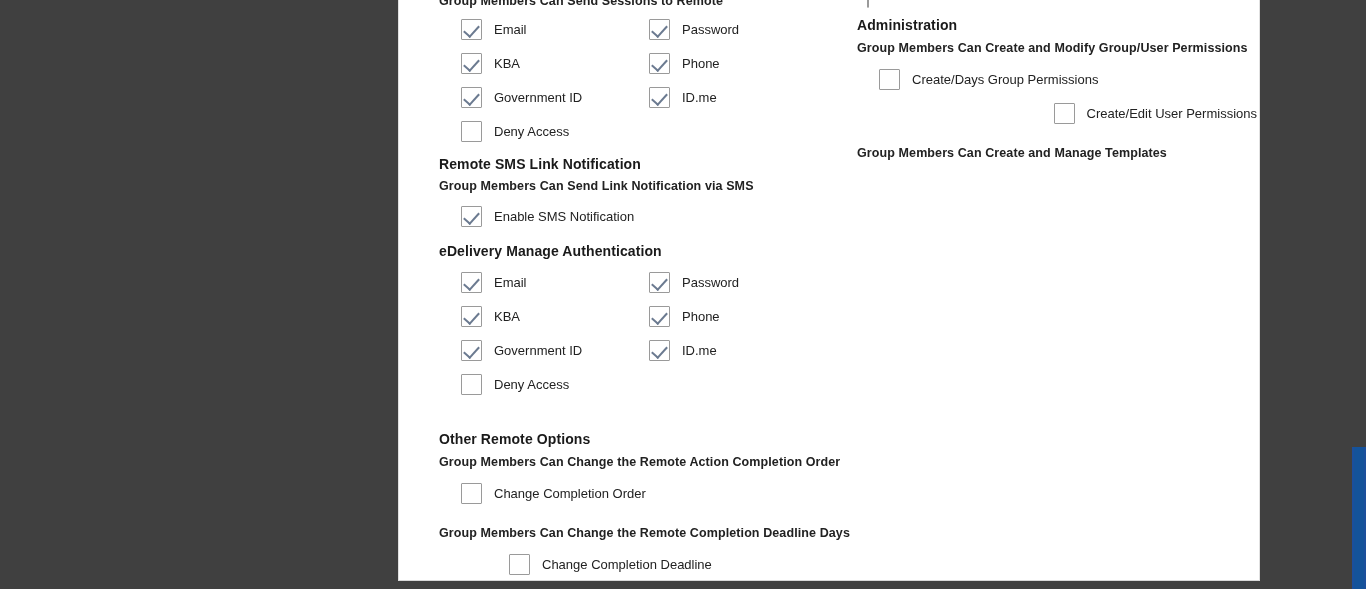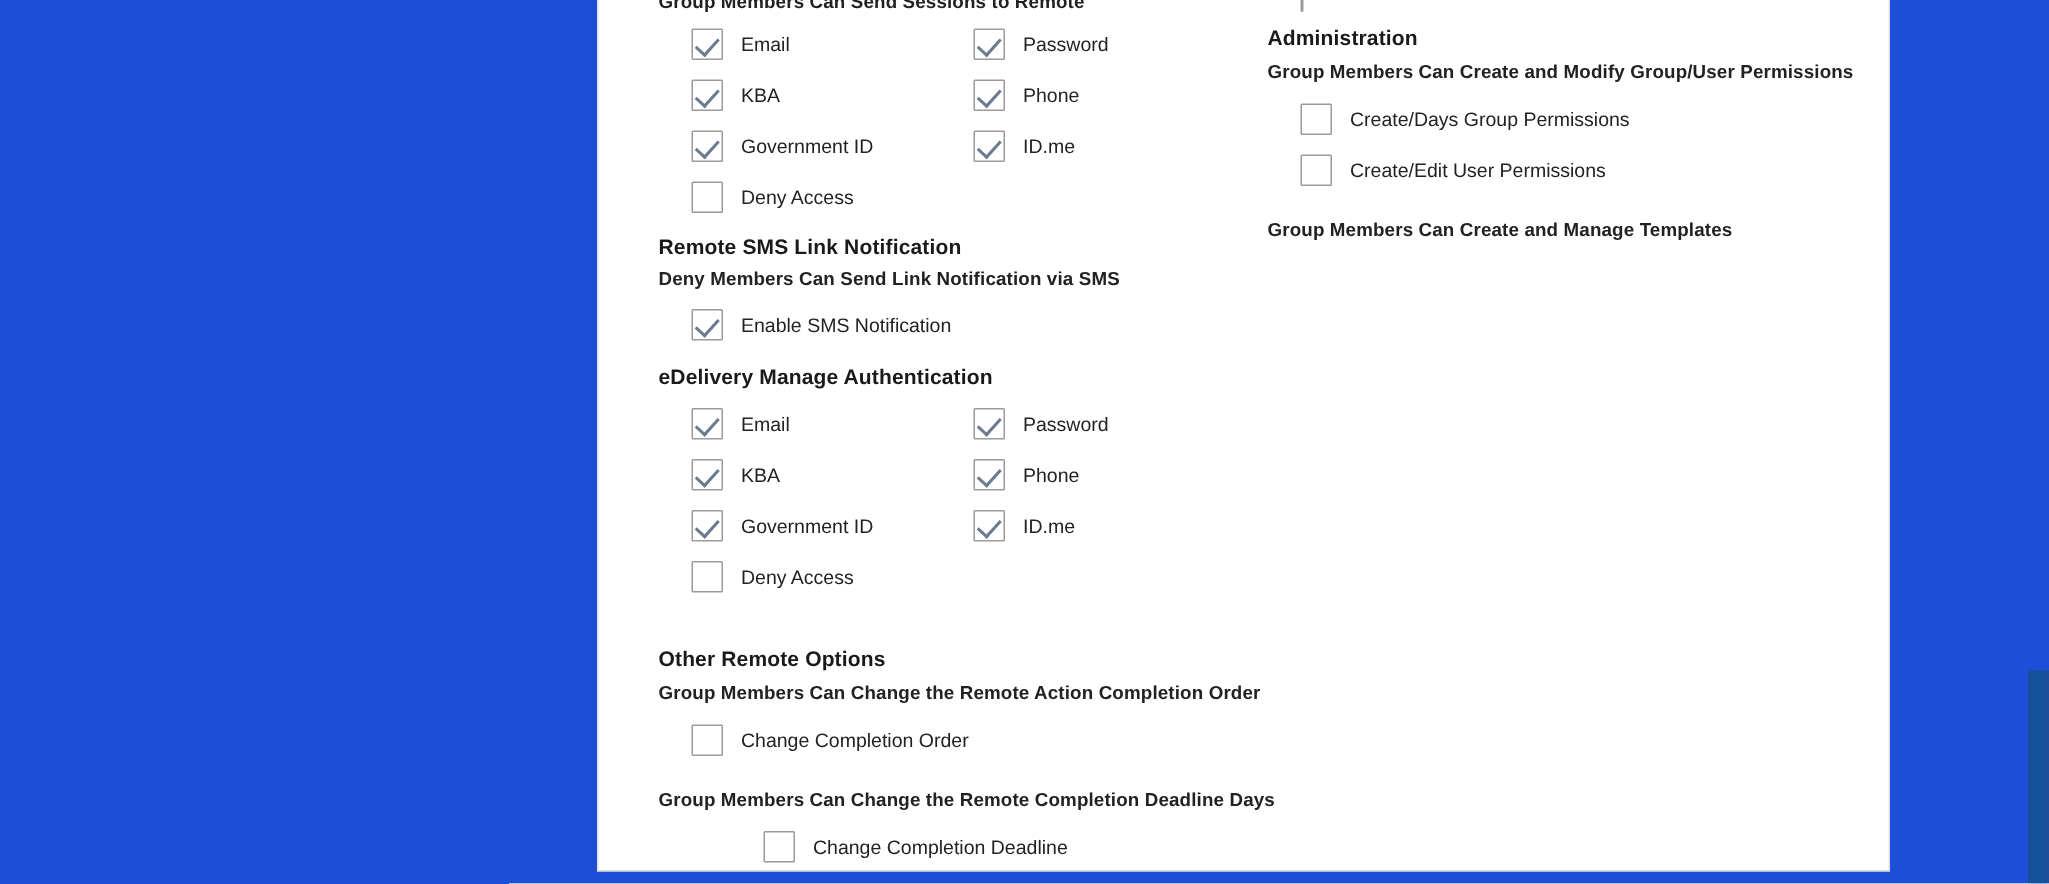--- a/index.html
+++ b/index.html
@@ -6,21 +6,21 @@
     margin: 0;
     padding: 0;
     background: #f2f2f2;
     font-family: "Liberation Sans", sans-serif;
   }
   #screen {
     position: relative;
     width: 1366px;
     height: 589px;
     overflow: hidden;
-    background: #1d4ed8;
+    background: #404040;
   }
   
   .panel {
     position: absolute;
     left: 398px;
     top: 0;
     width: 862px;
     height: 581px;
     background: #ffffff;
     border-left: 1px solid #e0e0e0;
@@ -171,21 +171,21 @@
                 <span class="checkbox"></span>
                 <span class="cb-label">Deny Access</span>
               </div>
             </div>
           </div>
         </div>
       </div>
 
       <div style="position:absolute; left:0; top:156px; width:400px;">
         <div class="section-title">Remote SMS Link Notification</div>
-        <div class="sub-title" style="margin-top:7px;">Deny Members Can Send Link Notification via SMS</div>
+        <div class="sub-title" style="margin-top:7px;">Group Members Can Send Link Notification via SMS</div>
         <div style="margin-top:8px; margin-left:22px;">
           <div class="cb-row">
             <span class="checkbox checked"></span>
             <span class="cb-label">Enable SMS Notification</span>
           </div>
         </div>
       </div>
 
       <div style="position:absolute; left:0; top:243px; width:400px;">
         <div class="section-title">eDelivery Manage Authentication</div>
@@ -262,29 +262,29 @@
       </div>
 
     </div>
 
     <div class="col-right">
 
       <div style="position:absolute; left:22px; top:-10px;">
         <span class="checkbox"></span>
       </div>
 
-      <div style="position:absolute; left:0; top:17px; width:400px;">
+      <div style="position:absolute; left:12px; top:17px; width:400px;">
         <div class="section-title">Administration</div>
         <div class="sub-title" style="margin-top:8px;">Group Members Can Create and Modify Group/User Permissions</div>
         <div style="margin-top:9px; margin-left:22px;">
           <div class="cb-row">
             <span class="checkbox"></span>
             <span class="cb-label">Create/Days Group Permissions</span>
           </div>
-          <div class="cb-row" style="margin-top:4px;">
+          <div class="cb-row" style="margin-top:4px;justify-content:flex-end;">
             <span class="checkbox"></span>
             <span class="cb-label">Create/Edit User Permissions</span>
           </div>
         </div>
         <div class="sub-title" style="margin-top:18px;">Group Members Can Create and Manage Templates</div>
       </div>
 
     </div>
 
   </div>

